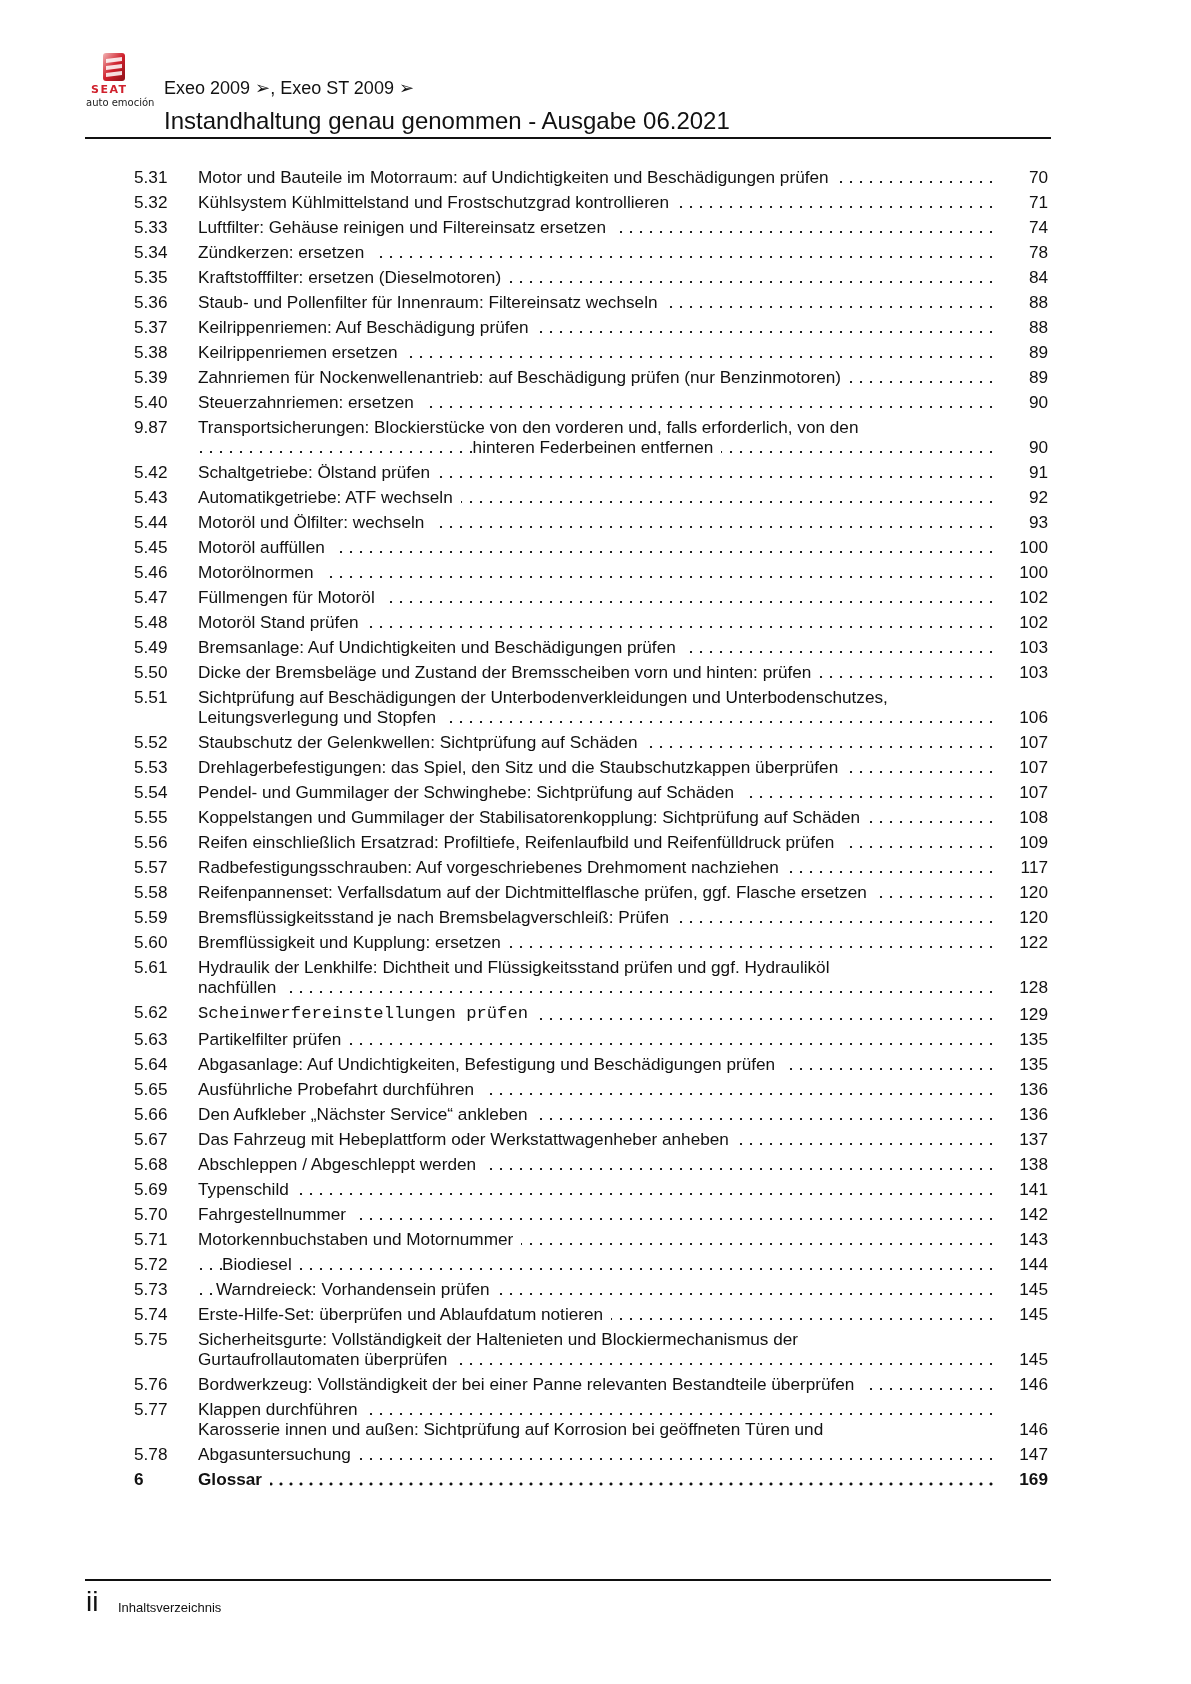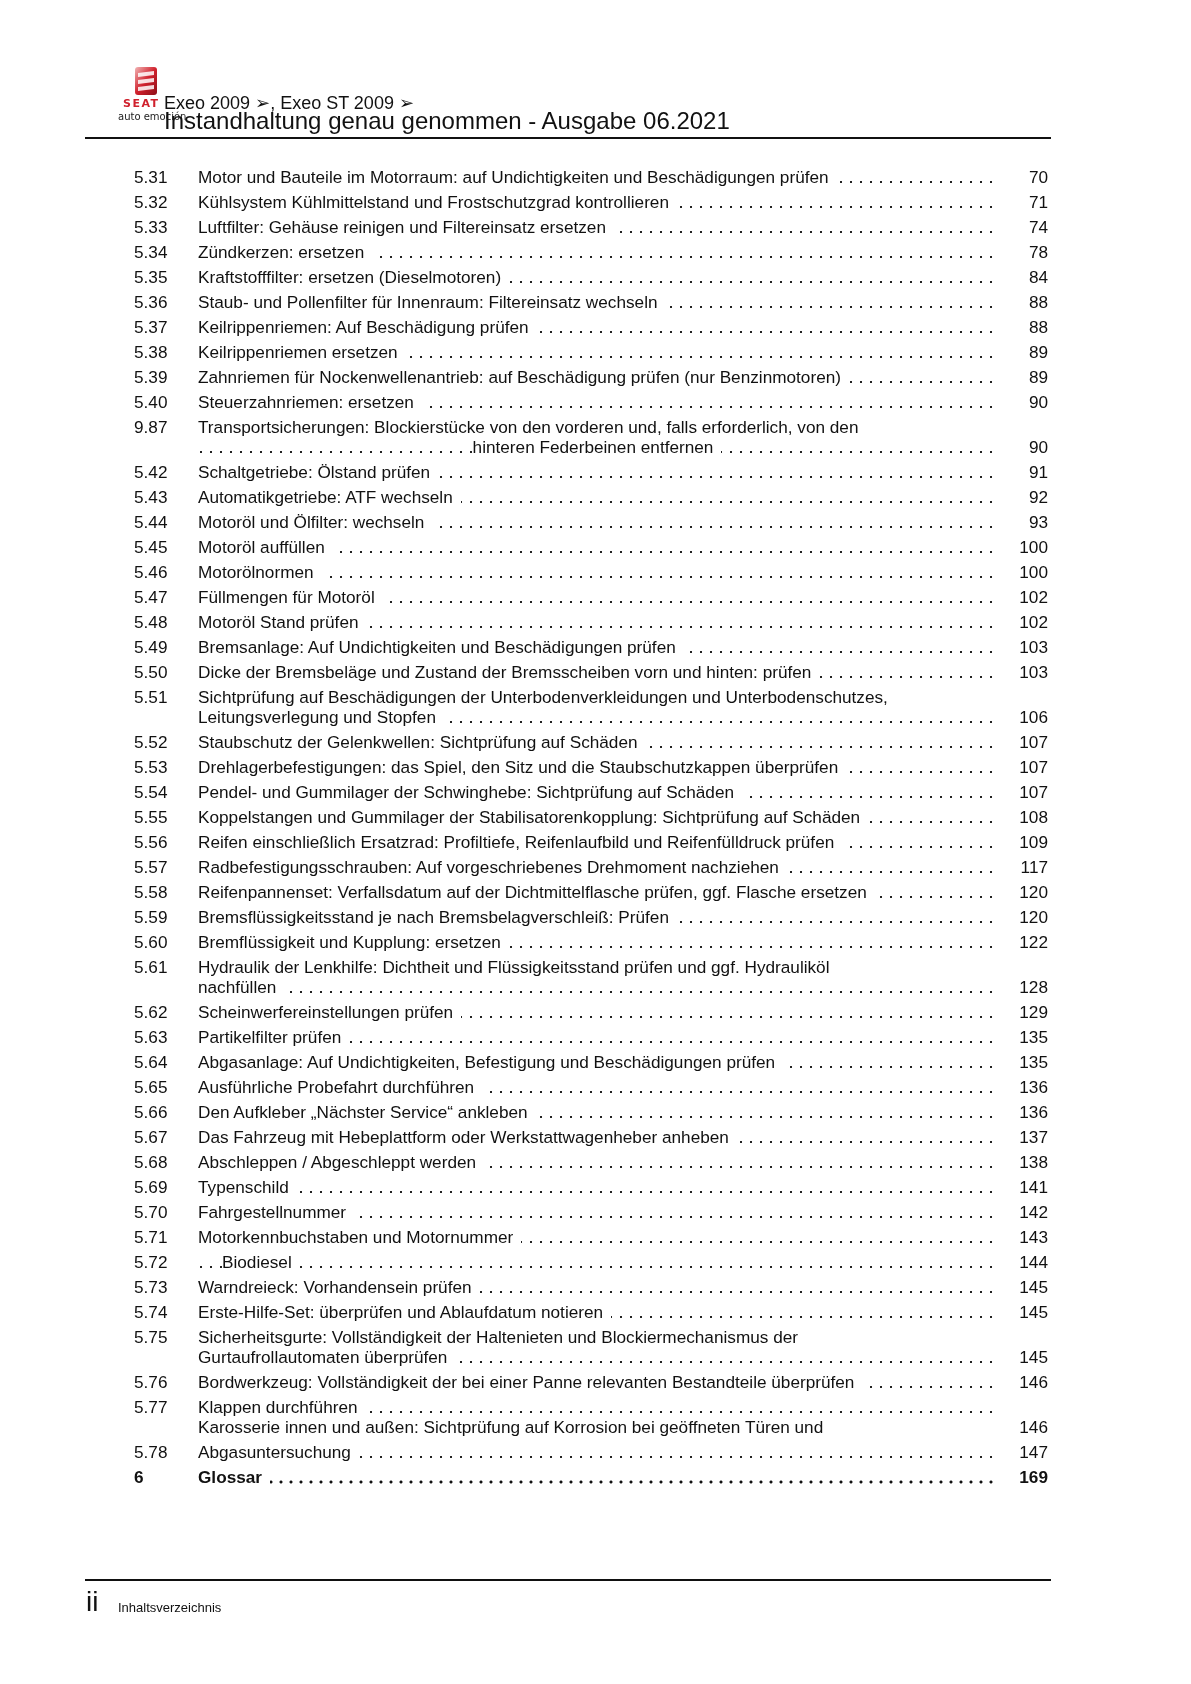--- a/index.html
+++ b/index.html
@@ -1,26 +1,26 @@
 <!DOCTYPE html>
 <html><head>
 <meta charset="utf-8">
 <style>
   html, body { margin: 0; padding: 0; background: #ffffff; }
   body {
     width: 1191px; height: 1684px; position: relative; overflow: hidden;
     font-family: "Liberation Sans", sans-serif; color: #111;
   }
-  .logo { position: absolute; left: 86px; top: 64px; width: 54px; height: 64px; margin-left: 32px; }
+  .logo { position: absolute; left: 86px; top: 50px; width: 54px; height: 64px; }
   .logo-badge { position: absolute; left: 16px; top: 2px; width: 24px; height: 30px; }
   .logo-word { position: absolute; left: 5px; top: 33px; font-size: 11px; font-weight: bold;
     letter-spacing: 1.5px; color: #d0212d; font-family: "DejaVu Sans", sans-serif; }
   .logo-tag { position: absolute; left: 0px; top: 47px; font-size: 10px; color: #222;
     white-space: nowrap; font-family: "DejaVu Sans", sans-serif; }
-  .header-title { position: absolute; left: 164px; top: 92px; font-size: 18px; line-height: 22px; white-space: nowrap; text-align: center; }
+  .header-title { position: absolute; left: 164px; top: 77px; font-size: 18px; line-height: 22px; white-space: nowrap; text-align: center; }
   .header-sub { position: absolute; left: 164px; top: 110px; font-size: 24px; line-height: 22px; white-space: nowrap; }
   .rule-top { position: absolute; left: 85px; top: 137px; width: 966px; height: 2px; background: #111; }
   .toc { position: absolute; left: 134px; top: 167px; width: 914px; }
   .toc-row { position: relative; display: flex; align-items: flex-end; font-size: 17.2px; line-height: 20px; margin-bottom: 5px; }
   .toc-num { flex: 0 0 64px; align-self: flex-start; }
   .toc-body { flex: 1 1 auto; display: flex; align-items: flex-end; min-width: 0; }
   .toc-title-wrap { flex: 1 1 auto; position: relative; overflow: hidden; }
   .toc-title { background: #fff; padding-right: 8px; position: relative; z-index: 1; }
   .toc-dots { position: absolute; left: 0; right: 0; bottom: 3px; height: 4px;
     background-image: radial-gradient(circle, #222 1px, transparent 1.3px);
@@ -280,21 +280,21 @@
         <div class="toc-title-wrap">
           <div style="white-space: nowrap;">Hydraulik der Lenkhilfe: Dichtheit und Flüssigkeitsstand prüfen und ggf. Hydrauliköl</div>
           <div style="position: relative;"><span class="toc-title">nachfüllen</span><span class="toc-dots"></span></div>
         </div>
         <span class="toc-page">128</span>
       </div>
     </div>
     <div class="toc-row">
       <span class="toc-num">5.62</span>
       <div class="toc-body">
-        <div class="toc-title-wrap"><span class="toc-title" style="white-space: nowrap;">Scheinwerfereinstellungen prüfen</span><span class="toc-dots"></span></div>
+        <div class="toc-title-wrap"><span class="toc-title" style="white-space: nowrap; font-family: Liberation Mono, monospace;">Scheinwerfereinstellungen prüfen</span><span class="toc-dots"></span></div>
         <span class="toc-page">129</span>
       </div>
     </div>
     <div class="toc-row">
       <span class="toc-num">5.63</span>
       <div class="toc-body">
         <div class="toc-title-wrap"><span class="toc-title" style="white-space: nowrap;">Partikelfilter prüfen</span><span class="toc-dots"></span></div>
         <span class="toc-page">135</span>
       </div>
     </div>
@@ -357,21 +357,21 @@
     <div class="toc-row">
       <span class="toc-num">5.72</span>
       <div class="toc-body">
         <div class="toc-title-wrap"><span class="toc-title" style="white-space: nowrap; margin-left: 24px;">Biodiesel</span><span class="toc-dots"></span></div>
         <span class="toc-page">144</span>
       </div>
     </div>
     <div class="toc-row">
       <span class="toc-num">5.73</span>
       <div class="toc-body">
-        <div class="toc-title-wrap"><span class="toc-title" style="white-space: nowrap;">Warndreieck: Vorhandensein prüfen</span><span class="toc-dots"></span></div>
+        <div class="toc-title-wrap"><span class="toc-title" style="white-space: nowrap; margin-left: 18px;">Warndreieck: Vorhandensein prüfen</span><span class="toc-dots"></span></div>
         <span class="toc-page">145</span>
       </div>
     </div>
     <div class="toc-row">
       <span class="toc-num">5.74</span>
       <div class="toc-body">
         <div class="toc-title-wrap"><span class="toc-title" style="white-space: nowrap;">Erste-Hilfe-Set: überprüfen und Ablaufdatum notieren</span><span class="toc-dots"></span></div>
         <span class="toc-page">145</span>
       </div>
     </div>

